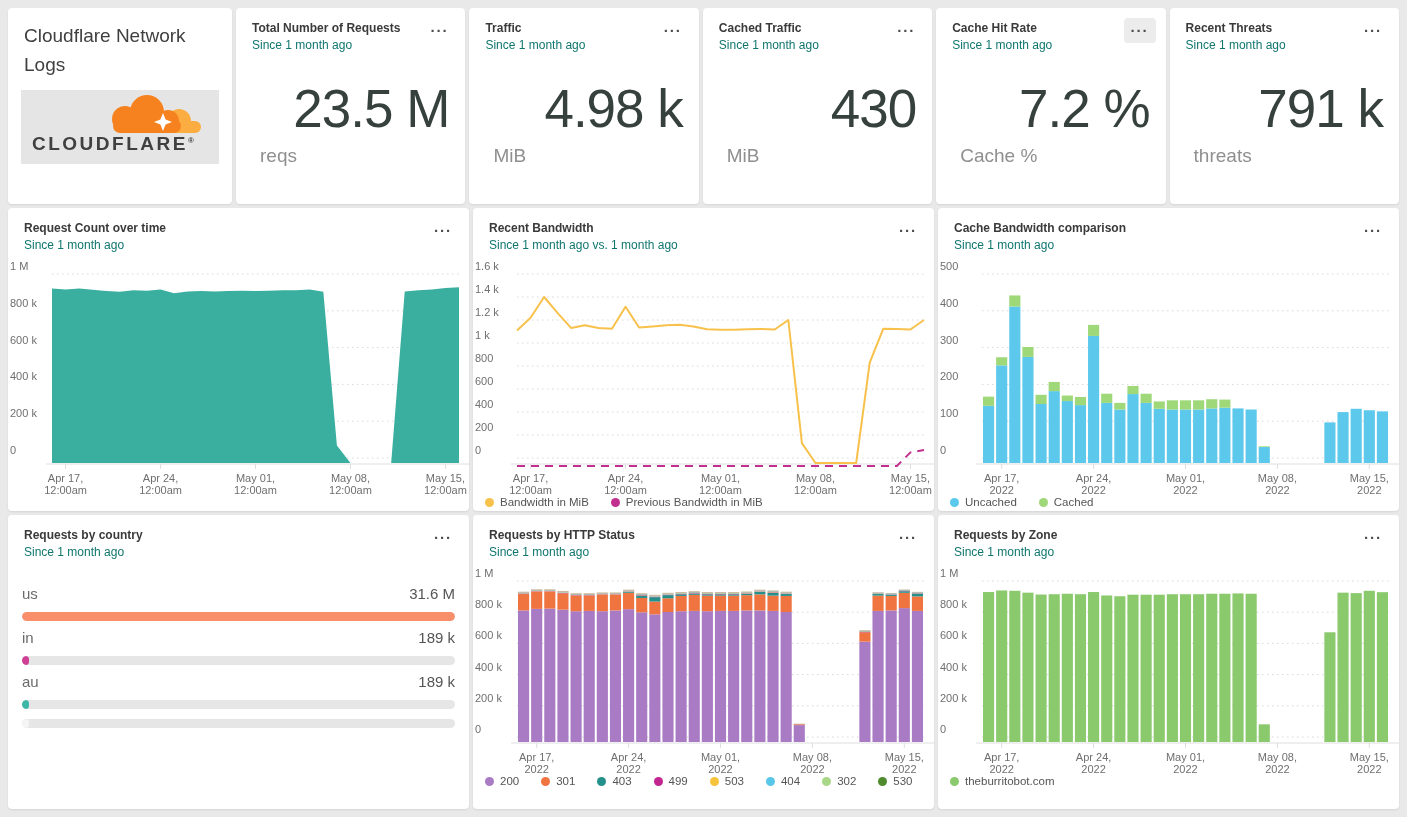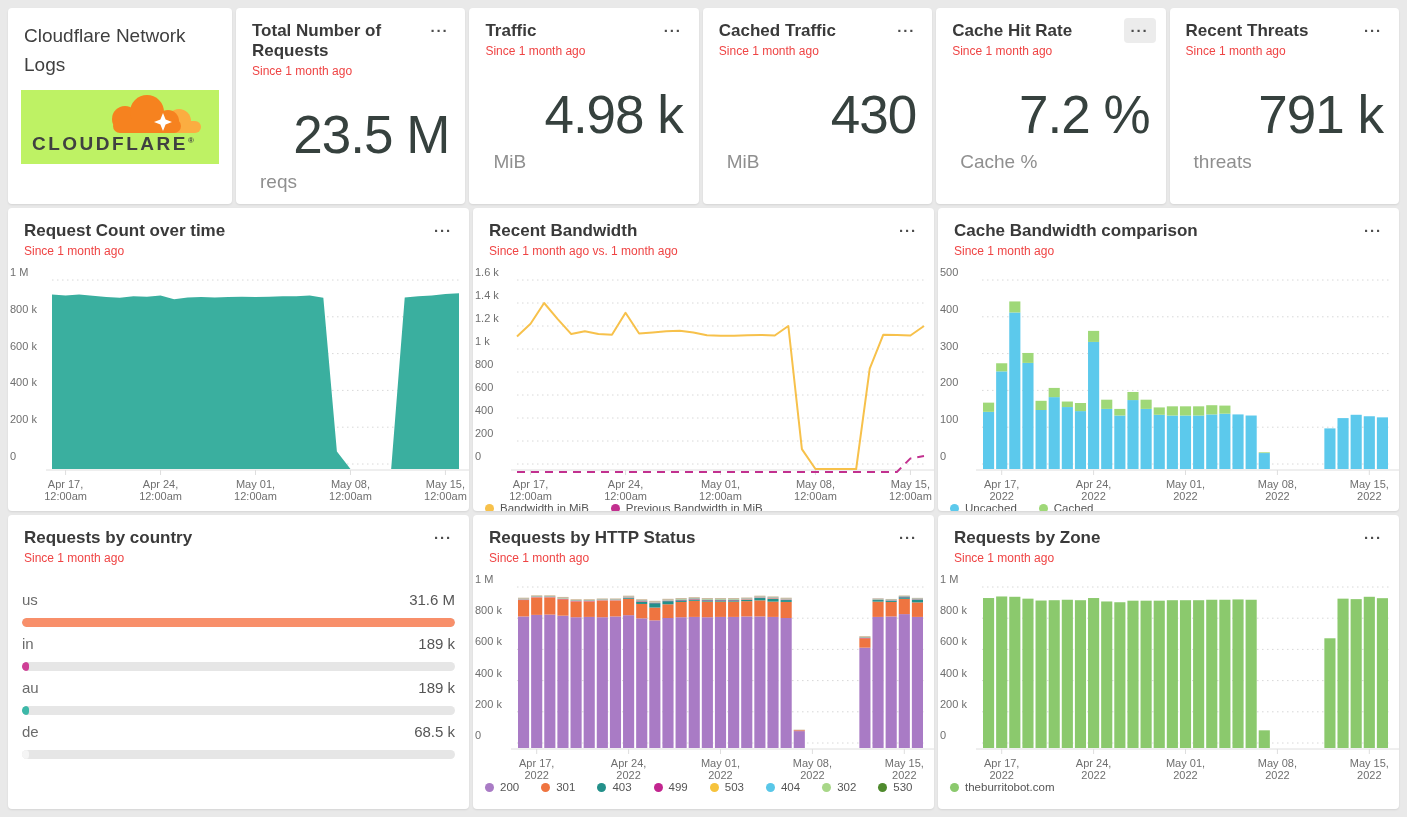--- a/index.html
+++ b/index.html
@@ -6,35 +6,35 @@
   html,body { width:1407px; height:817px; overflow:hidden; background:#e9e9e9;
     font-family:"Liberation Sans", sans-serif; }
   .page { width:1407px; height:676px; padding:8px; }
   .row { display:grid; grid-gap:4px; margin-bottom:4px; }
   .row1 { grid-template-columns:224px repeat(5, 1fr); height:196px; }
   .row2 { grid-template-columns:repeat(3, 1fr); height:303px;border-radius:8px; }
   .row3 { grid-template-columns:repeat(3, 1fr); height:294px; margin-bottom:0; }
   .panel { background:#fff; border-radius:4px; box-shadow:0 1px 2px rgba(0,0,0,.09);
     position:relative; overflow:hidden; }
   .p-head { padding:13px 16px 0 16px; }
-  .p-title { font-size:17px; font-weight:700; color:#3a3a3a; }
-  .p-sub { font-size:12px; color:#ef4444; margin-top:3px; }
+  .p-title { font-size:12px; font-weight:700; color:#3a3a3a; }
+  .p-sub { font-size:12px; color:#0f766e; margin-top:3px; }
   .dots { position:absolute; top:10px; right:10px; color:#4c4c4c; font-size:15px;
     font-weight:700; letter-spacing:1px; line-height:1; padding:5px 7px; cursor:pointer;
     border-radius:4px; }
   .dots.active { background:#ececec; }
   
   .stat-body { padding:10px 16px 0 24px; }
   .stat-value { font-size:53px; font-weight:500; color:#36413e; margin-top:16px;
     letter-spacing:-1px; white-space:nowrap;text-align:right; }
   .stat-unit { font-size:19px; color:#8f8f8f; margin-top:6px; }
   
   .logo-title { font-size:19px; color:#3f3f3f; padding:14px 16px 0 16px; line-height:1.5; }
   .logo-box { position:absolute; left:13px; right:13px; top:82px; height:74px;
-    background:#bef264; }
+    background:#e5e5e5; }
   .logo-word { position:absolute; left:11px; bottom:9px; font-size:19px; font-weight:800;
     color:#404041; letter-spacing:2.5px; white-space:nowrap; }
   .logo-word sup { font-size:8px; color:#404041; }
   .logo-cloud { position:absolute; right:8px; top:2px; }
   
   svg.chart { display:block; width:100%; margin-top:6px; }
   .row2 svg.chart { height:236px; }
   .row3 svg.chart { height:208px; }
   text.tick { font-size:11px; fill:#6f6f6f; font-family:"Liberation Sans",sans-serif; }
   text.mid { text-anchor:middle; }
@@ -356,24 +356,20 @@
           <div class="c-row">
             <div class="c-line">
               <span>au</span>
               <span class="c-val">189 k</span>
             </div>
             <div class="c-track" style="background: rgb(230, 230, 230);">
               <div class="c-fill" style="background: rgb(61, 184, 168); width: max(1.2%, 7px);"></div>
             </div>
           </div>
           <div class="c-row">
-            <div class="c-line">
-              <span>de</span>
-              <span class="c-val">68.5 k</span>
-            </div>
             <div class="c-track" style="background: rgb(230, 230, 230);">
               <div class="c-fill" style="background: rgb(245, 245, 245); width: max(0.5%, 7px);"></div>
             </div>
           </div>
         </div>
     </div>
 
     <div class="panel">
       <div class="p-head">
         <div class="p-title">Requests by HTTP Status</div>

